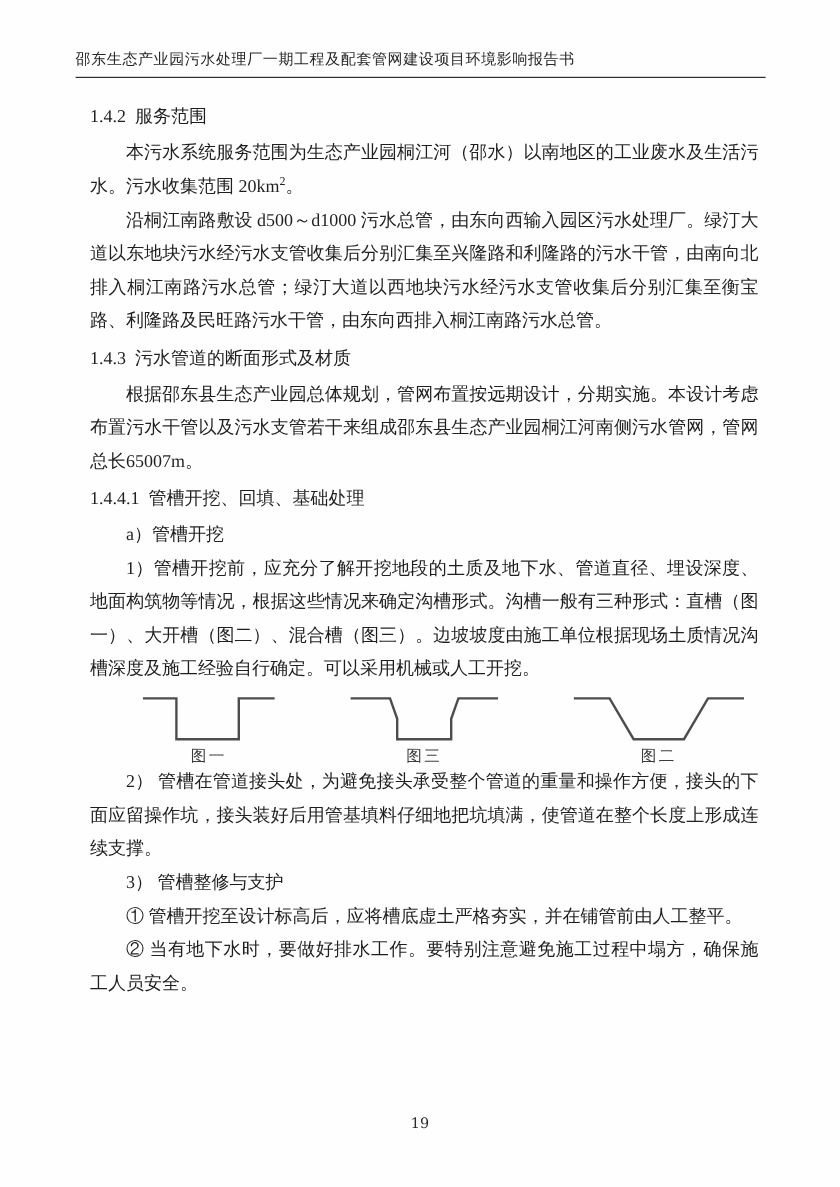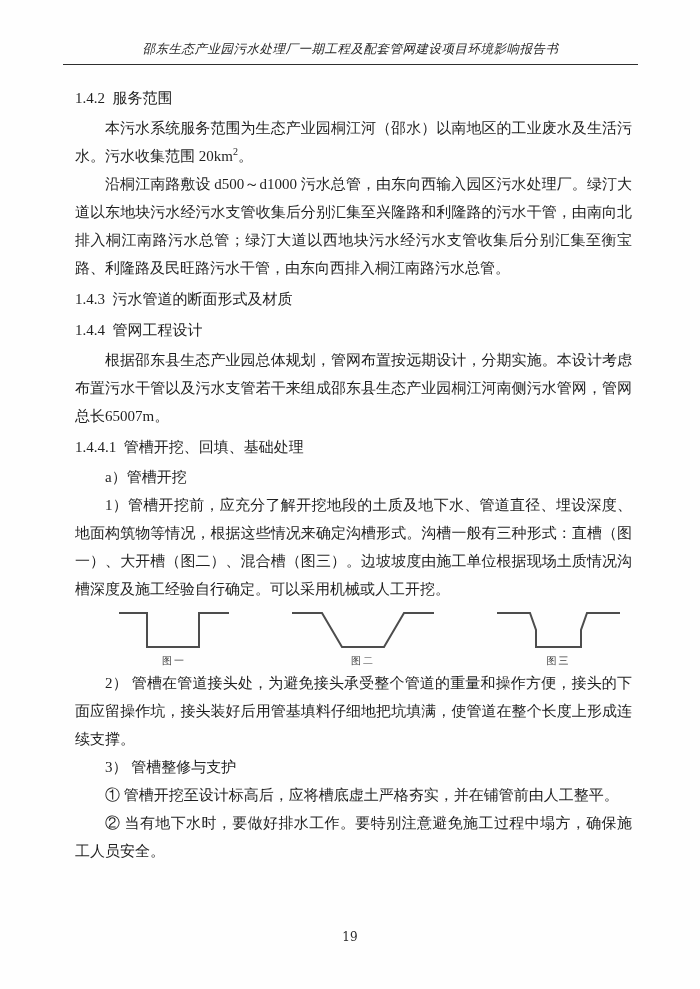--- a/index.html
+++ b/index.html
@@ -11,21 +11,21 @@
     color: var(--ink, #1f1f1f);
     position: relative;
     overflow: hidden;
   }
   .page {
     width: 700px;
     height: 989px;
     padding: 40px 62px 0 63px;
     background: #fefefe;
   }
-  .doc-header { text-align: center; font-style: italic; }
+  .doc-header { text-align: left; }
   .doc-header .title {
     font-size: 12.5px;
     line-height: 18px;
     letter-spacing: 0.5px;
     color: #262626;
   }
   .header-rule {
     border: none;
     border-top: 1.6px solid #2e2e2e;
     margin-top: 6px;
@@ -48,21 +48,21 @@
   .figure-row {
     display: flex;
     justify-content: space-between;
     align-items: flex-end;
     padding: 8px 12px 2px 44px;
     height: 66px;
   }
   .figure { text-align: center; color: #4d4d4d; }
   .figure svg { display: block; color: var(--diagram-line, #4d4d4d); }
   .figure .fig-label {
-    font-size: 10px;
+    font-size: 13px;
     line-height: 12px;
     color: #3c3c3c;
     letter-spacing: 2px;
     display: block;
     margin-top: 1px;
   }
   .doc-footer {
     position: absolute;
     left: 0;
     bottom: 44px;
@@ -89,48 +89,47 @@
 
     <div class="heading">1.4.2  服务范围</div>
 
     <p class="para"><span>本污水系统服务范围为生态产业园桐江河（邵水）以南地区的工业废水及生活污水。污水收集范围 20km</span><sup>2</sup><span>。</span></p>
 
     <p class="para">沿桐江南路敷设 d500～d1000 污水总管，由东向西输入园区污水处理厂。绿汀大道以东地块污水经污水支管收集后分别汇集至兴隆路和利隆路的污水干管，由南向北排入桐江南路污水总管；绿汀大道以西地块污水经污水支管收集后分别汇集至衡宝路、利隆路及民旺路污水干管，由东向西排入桐江南路污水总管。</p>
 
     <div class="heading">1.4.3  污水管道的断面形式及材质</div>
 
 
-    <div class="heading">1.4.4  管网工程设计</div>
 
     <p class="para">根据邵东县生态产业园总体规划，管网布置按远期设计，分期实施。本设计考虑布置污水干管以及污水支管若干来组成邵东县生态产业园桐江河南侧污水管网，管网总长65007m。</p>
 
     <div class="heading">1.4.4.1  管槽开挖、回填、基础处理</div>
 
     <p class="para">a）管槽开挖</p>
 
     <p class="para">1）管槽开挖前，应充分了解开挖地段的土质及地下水、管道直径、埋设深度、地面构筑物等情况，根据这些情况来确定沟槽形式。沟槽一般有三种形式：直槽（图一）、大开槽（图二）、混合槽（图三）。边坡坡度由施工单位根据现场土质情况沟槽深度及施工经验自行确定。可以采用机械或人工开挖。</p>
 
     <div class="figure-row">
       <div class="figure">
         <svg width="110" height="48" viewBox="0 0 110 48">
           <path d="M0,7 H28 V41 H80 V7 H110" fill="none" stroke="currentColor" stroke-width="2"></path>
         </svg>
         <span class="fig-label">图一</span>
       </div>
       <div class="figure">
+        <svg width="123" height="48" viewBox="0 0 123 48">
+          <path d="M0,7 H33 L39,24 V41 H84 V24 L90,7 H123" fill="none" stroke="currentColor" stroke-width="2"></path>
+        </svg>
+        <span class="fig-label">图三</span>
+      </div>
+      <div class="figure">
         <svg width="142" height="48" viewBox="0 0 142 48">
           <path d="M0,7 H30 L50,41 H92 L112,7 H142" fill="none" stroke="currentColor" stroke-width="2"></path>
         </svg>
         <span class="fig-label">图二</span>
-      </div>
-      <div class="figure">
-        <svg width="123" height="48" viewBox="0 0 123 48">
-          <path d="M0,7 H33 L39,24 V41 H84 V24 L90,7 H123" fill="none" stroke="currentColor" stroke-width="2"></path>
-        </svg>
-        <span class="fig-label">图三</span>
       </div>
     </div>
 
     <p class="para">2） 管槽在管道接头处，为避免接头承受整个管道的重量和操作方便，接头的下面应留操作坑，接头装好后用管基填料仔细地把坑填满，使管道在整个长度上形成连续支撑。</p>
 
     <p class="para">3） 管槽整修与支护</p>
 
     <p class="para">① 管槽开挖至设计标高后，应将槽底虚土严格夯实，并在铺管前由人工整平。</p>
 
     <p class="para">② 当有地下水时，要做好排水工作。要特别注意避免施工过程中塌方，确保施工人员安全。</p>

